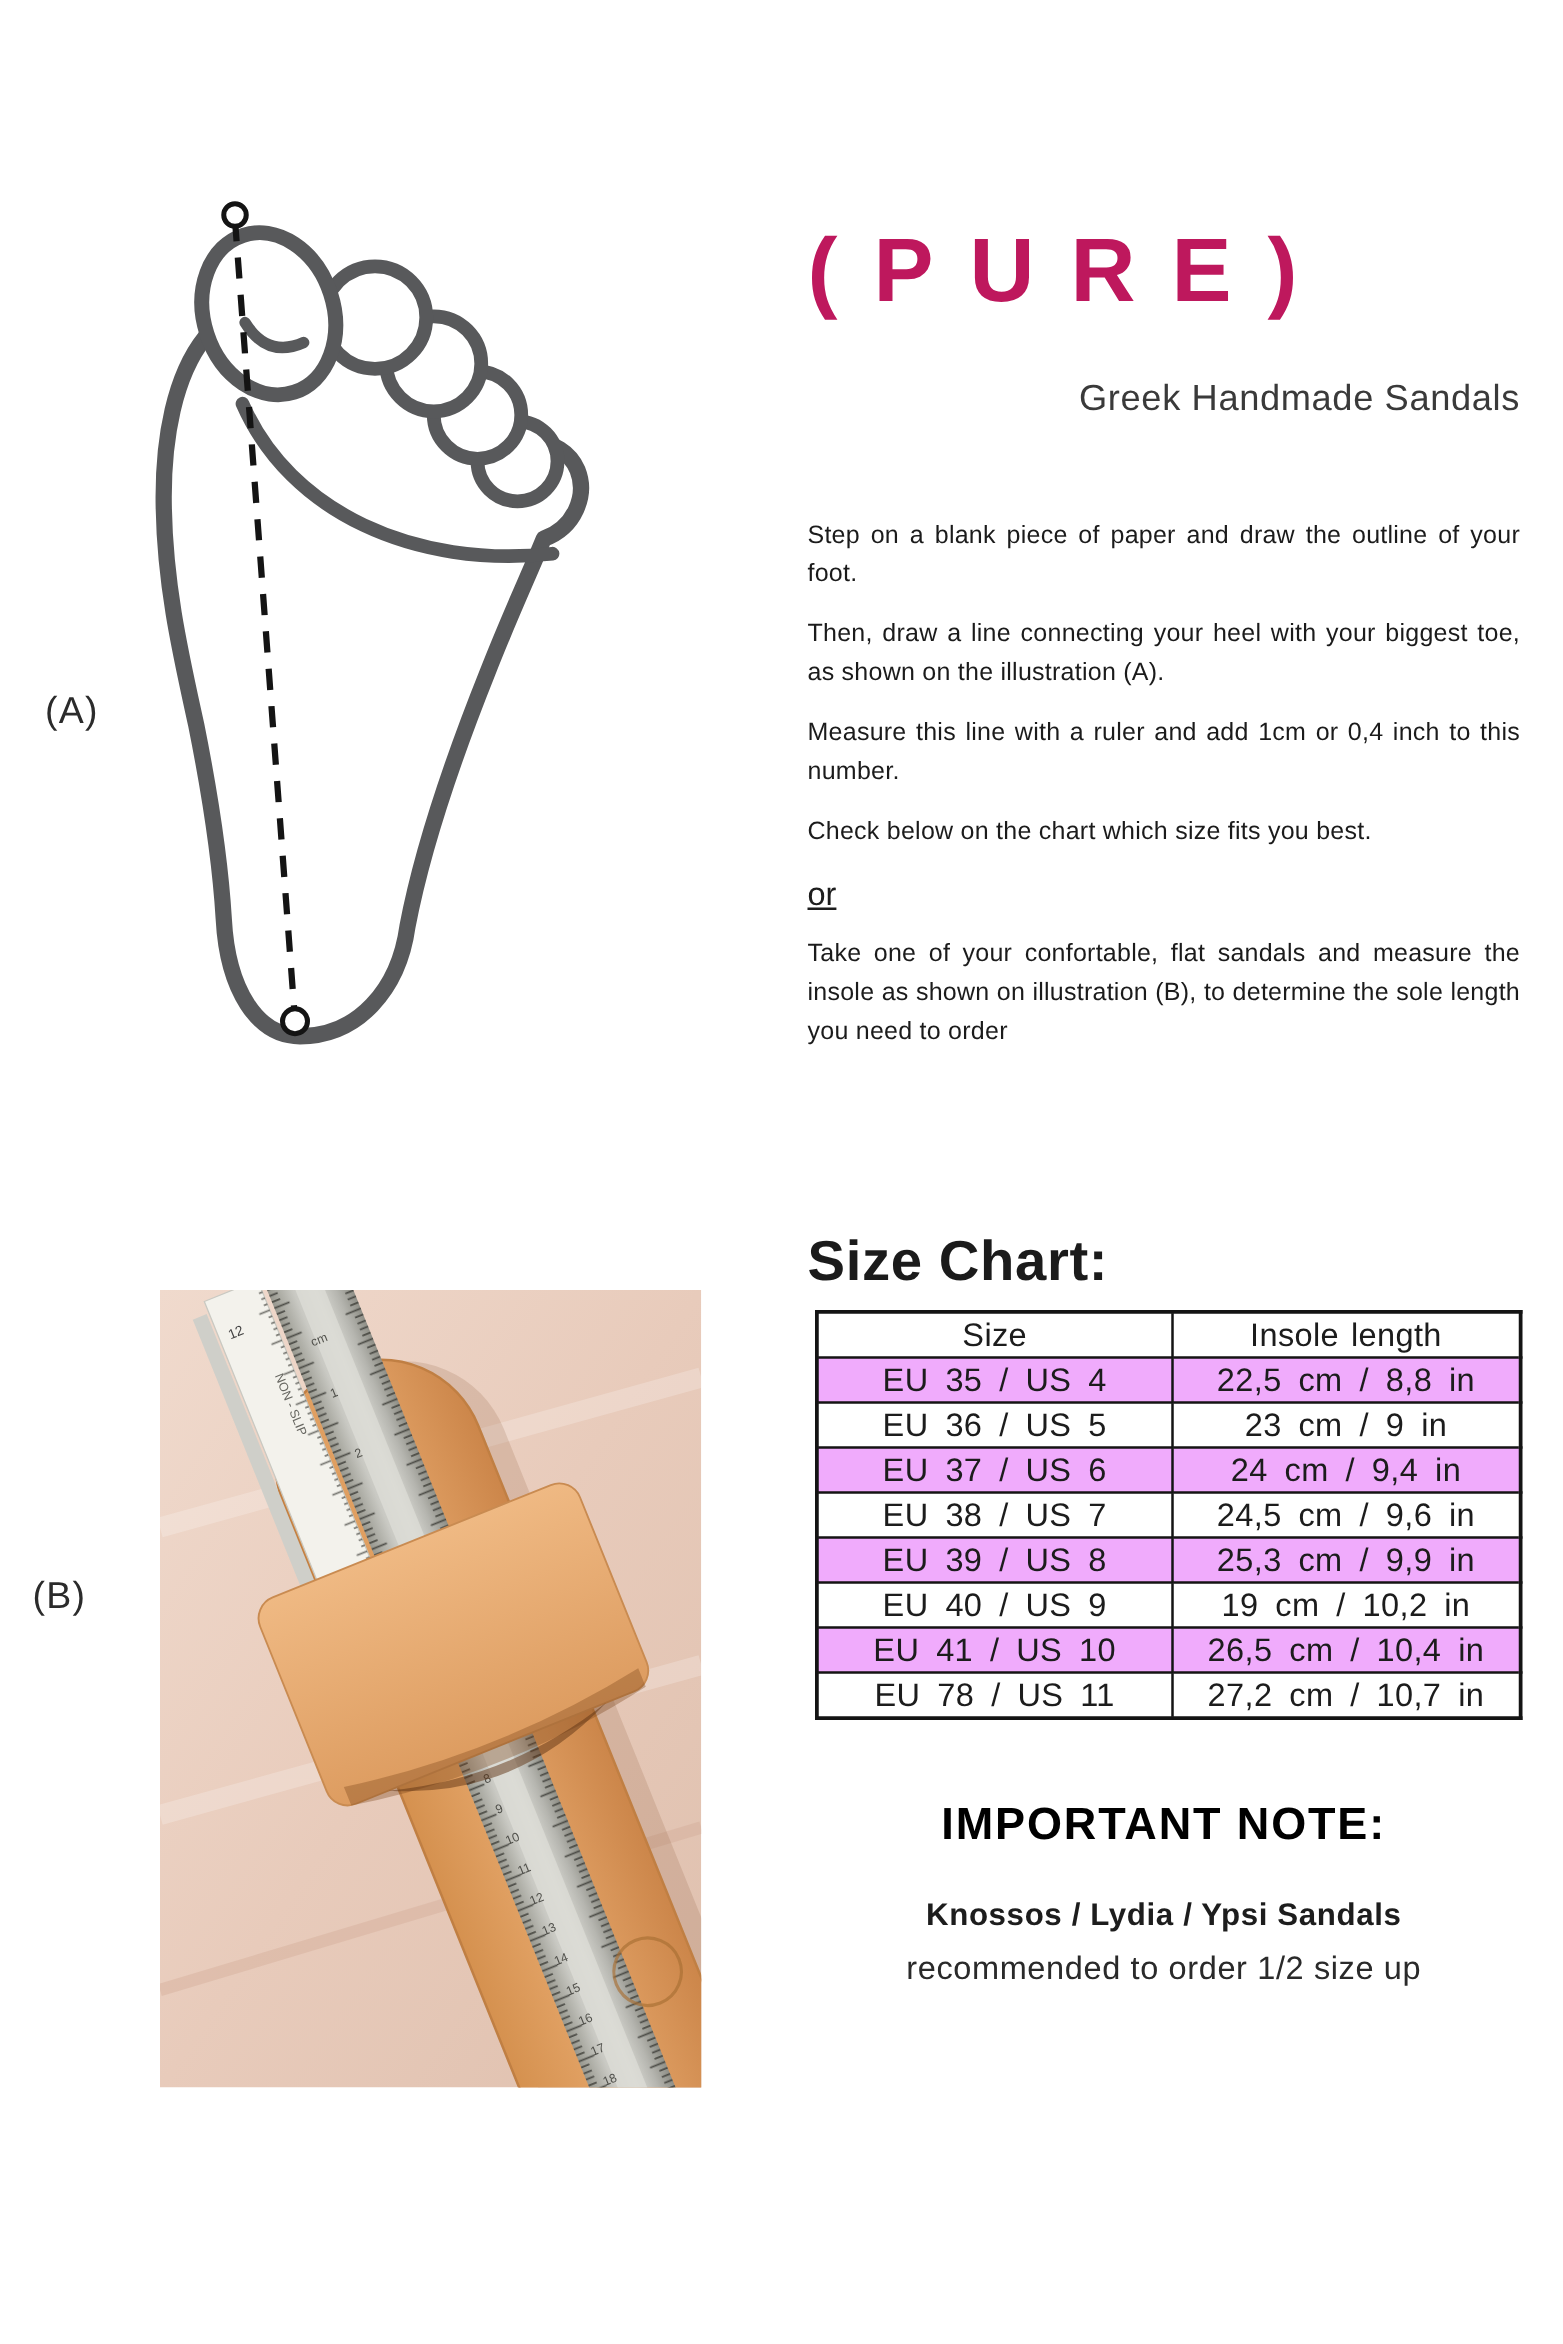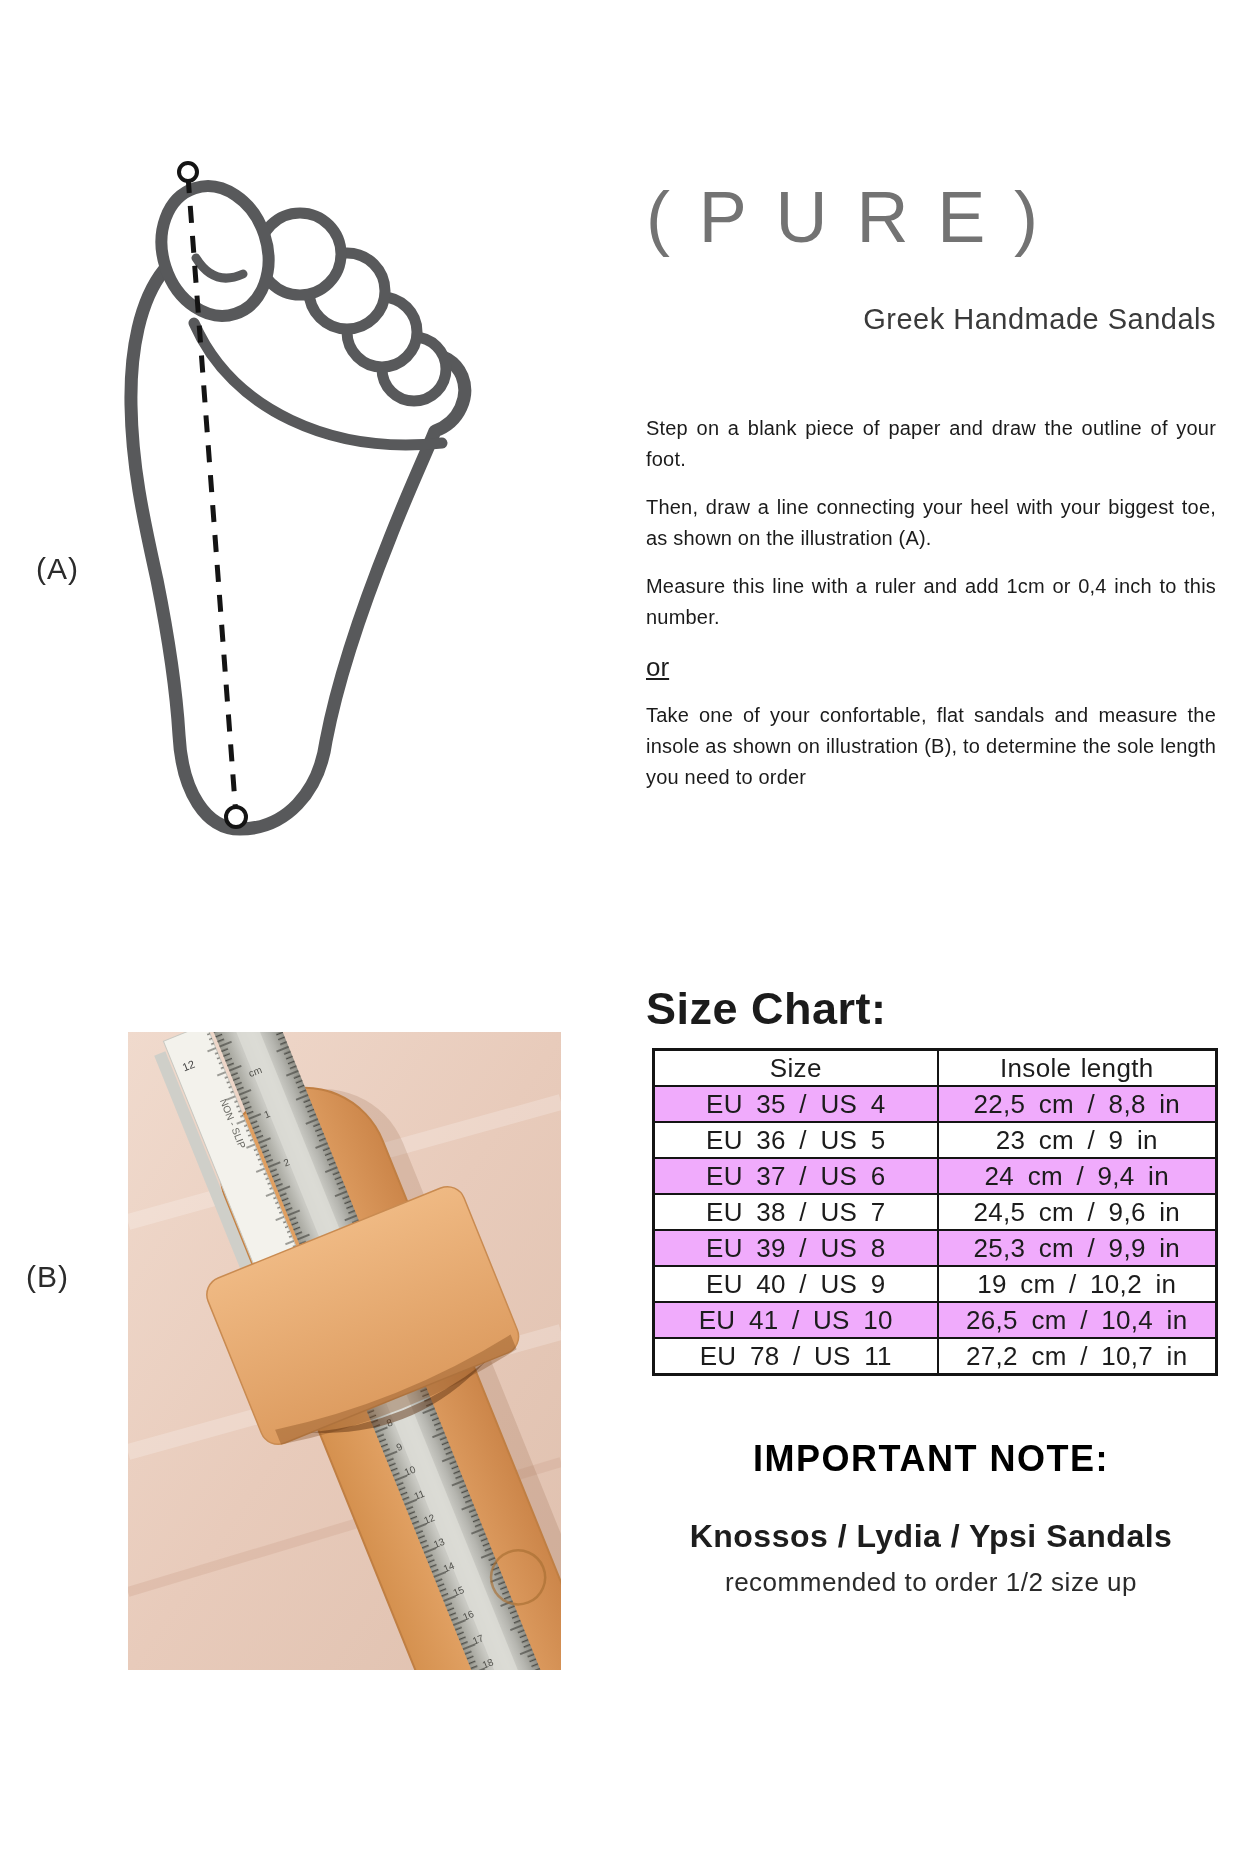--- a/index.html
+++ b/index.html
@@ -6,21 +6,21 @@
   body{
     width:1250px;height:1875px;position:relative;background:#ffffff;
     font-family:"Liberation Sans","DejaVu Sans",sans-serif;color:#1d1d1d;
     overflow:hidden;
   }
   .abs{position:absolute;}
 
   
   .logo{
     left:646px;top:176px;width:400px;text-align:center;
-    font-size:72px;font-weight:400;letter-spacing:0.40em;color:#737373;
+    font-size:72px;font-weight:700;letter-spacing:0.40em;color:#be185d;
     white-space:nowrap;
   }
   .tagline{
     left:646px;top:303px;width:570px;text-align:right;
     font-size:29px;font-weight:400;color:#3a3a3a;letter-spacing:0.5px;
   }
 
   
   .fig-label{font-size:30px;color:#2b2b2b;letter-spacing:1px;}
   .label-a{left:36px;top:552px;}
@@ -52,21 +52,21 @@
     padding:0;word-spacing:6px;letter-spacing:0.3px;font-weight:400;
   }
   table.sizes th{font-weight:400;word-spacing:2px;background:#ffffff;margin-top:40px;}
   table.sizes tr.alt td{background:#f0abfc;}
 
   
   .note-block{left:646px;top:1438px;width:570px;text-align:center;}
   .note-block h3{
     margin:0 0 38px 0;font-size:36px;font-weight:700;letter-spacing:1.5px;color:#000000;
   }
-  .note-line1{margin:0 0 12px 0;font-size:32px;font-weight:700;letter-spacing:0.5px;}
+  .note-line1{margin:0 0 12px 0;font-size:25px;font-weight:700;letter-spacing:0.5px;}
   .note-line2{margin:0;font-size:26px;font-weight:400;color:#2a2a2a;letter-spacing:0.5px;}
 
   svg text{font-family:"Liberation Sans","DejaVu Sans",sans-serif;}
 </style>
 </head>
 <body>
 
 <svg class="abs" style="left:112px;top:140px;" width="385" height="700" viewBox="0 0 385 700">
   <g fill="none" stroke="#58595b" stroke-linecap="round" stroke-linejoin="round">
 
@@ -195,20 +195,21 @@
 
 <div class="abs fig-label label-b">(B)</div>
 
 <div class="abs logo">(PURE)</div>
 <div class="abs tagline">Greek Handmade Sandals</div>
 
 <div class="abs measure-block">
   <p>Step on a blank piece of paper and draw the outline of your foot.</p>
   <p>Then, draw a line connecting your heel with your biggest toe, as shown on the illustration (A).</p>
   <p>Measure this line with a ruler and add 1cm or 0,4 inch to this number.</p>
+  <p>Check below on the chart which size fits you best.</p>
   <span class="or-sep">or</span>
   <p>Take one of your confortable, flat sandals and measure the insole as shown on illustration (B), to determine the sole length you need to order</p>
 </div>
 
 <div class="abs sizechart-heading">
   <h2 class="sec">Size Chart:</h2>
 </div>
 
 <table class="sizes">
   <thead>

